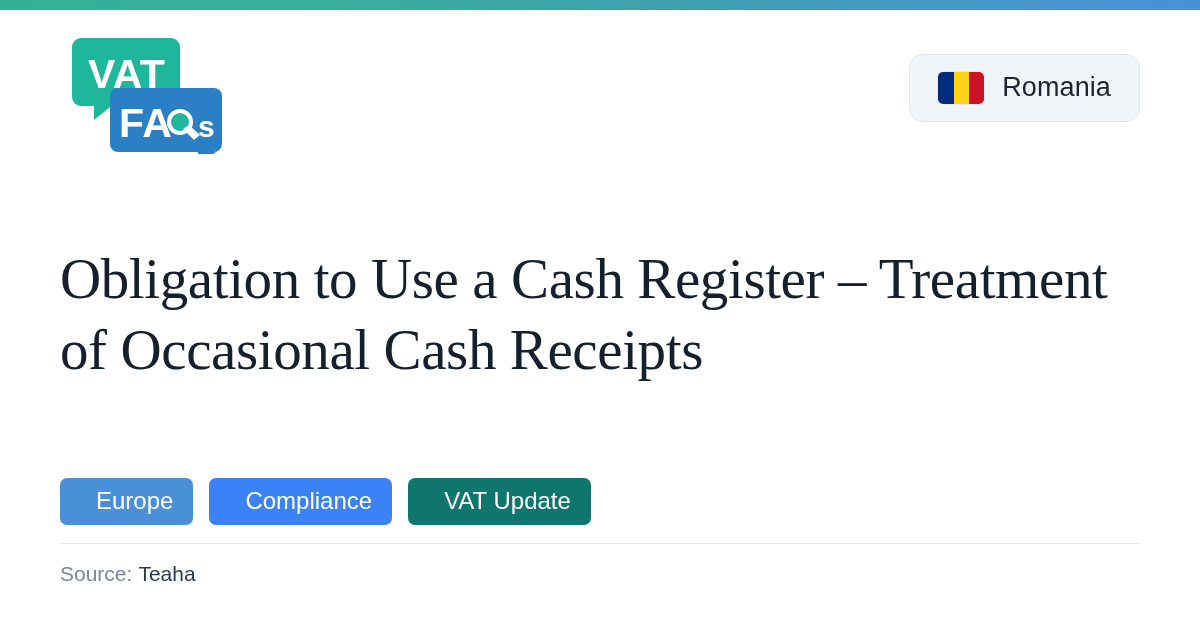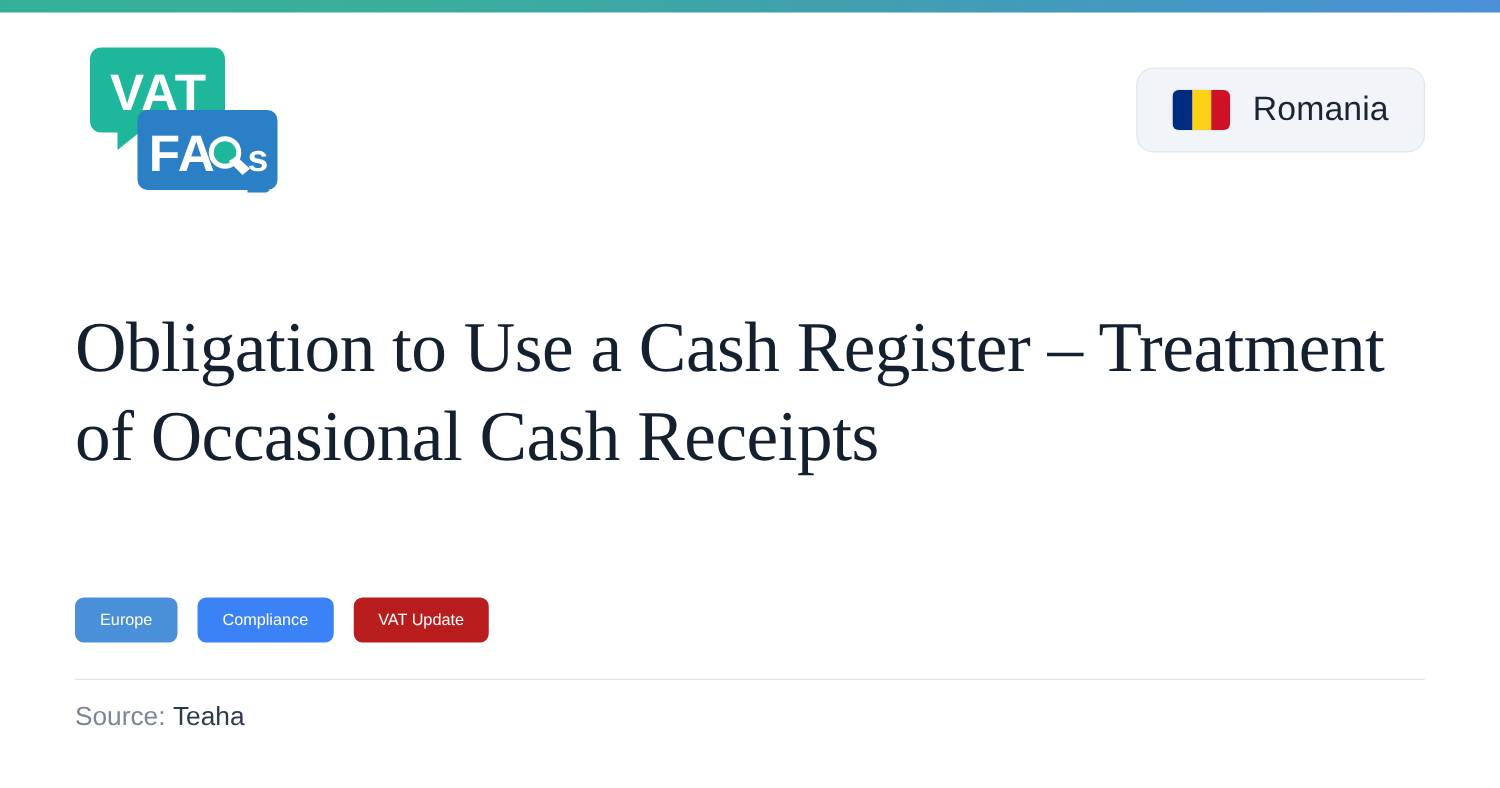--- a/index.html
+++ b/index.html
@@ -92,22 +92,22 @@
   .tags {
     position: absolute;
     left: 60px;
     top: 478px;
     display: flex;
     gap: 16px;
   }
   .tag {
     border-radius: 7px;
     color: #ffffff;
-    font-size: 13px;
-    padding: 11px 20px 12px 20px;
+    font-size: 24px;
+    padding: 11px 20px 12px 36px;
     line-height: 1;
     white-space: nowrap;
   }
   
   .divider {
     position: absolute;
     left: 60px;
     top: 543px;
     width: 1080px;
     height: 1px;
@@ -163,21 +163,21 @@
       <span class="country-name">Romania</span>
     </div>
 
   </div>
 
   <div class="title">Obligation to Use a Cash Register – Treatment of Occasional Cash Receipts</div>
 
   <div class="tags">
     <span class="tag" style="background:#4a90d9">Europe</span>
     <span class="tag" style="background:#3b82f6">Compliance</span>
-    <span class="tag" style="background:#b91c1c">VAT Update</span>
+    <span class="tag" style="background:#0f766e">VAT Update</span>
   </div>
 
   <div class="divider"></div>
 
   <div class="source">
     <span class="source-label">Source:</span><span class="source-value">Teaha</span>
   </div>
 
 </div>
 

